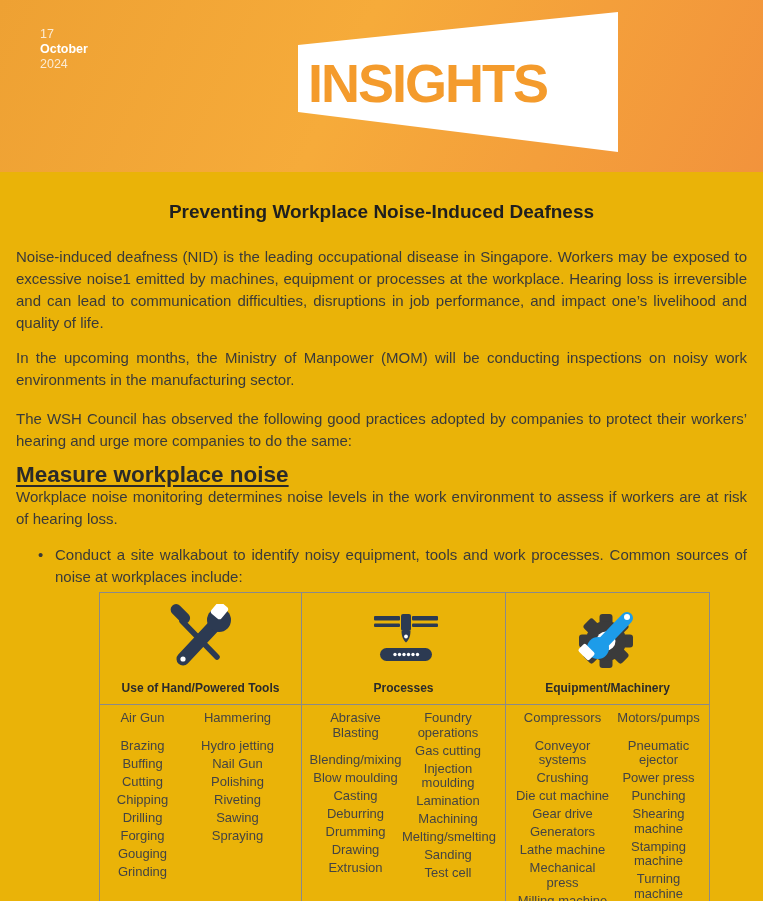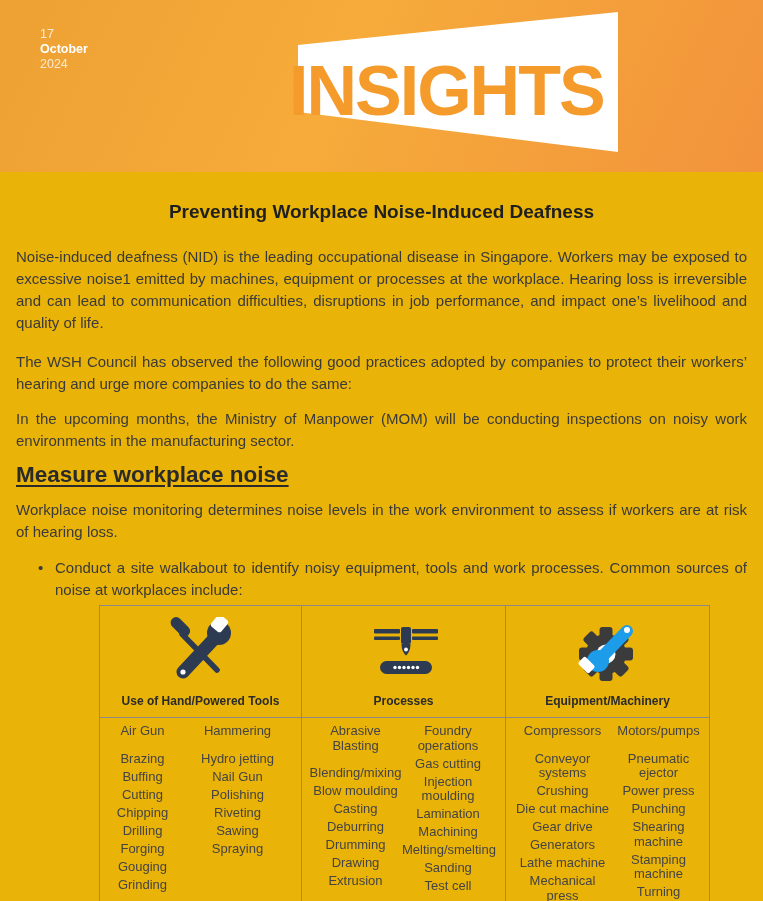--- a/index.html
+++ b/index.html
@@ -26,40 +26,40 @@
     position: absolute; left: 298px; top: 12px; width: 320px; height: 140px;
     background: #ffffff;
     clip-path: polygon(0 23.5%, 100% 0, 100% 100%, 0 71.5%);
   }
   .logo-wsh {
     position: absolute; left: 78px; top: 44px; width: 212px;
     text-align: right; color: #ffffff;
     font-size: 80px; font-weight: 800; line-height: 1; letter-spacing: -2px;
   }
   .logo-insights {
-    position: absolute; left: 289px; top: 56px;
+    position: absolute; left: 308px; top: 56px;
     color: #f49b2c;
-    font-size: 70px; font-weight: 800; line-height: 1; letter-spacing: -2px;
+    font-size: 54px; font-weight: 800; line-height: 1; letter-spacing: -2px;
   }
 
   
   .content { padding: 0 16px; color: #3a3a3a; font-size: 15px; line-height: 22px; }
   .doc-title {
     margin-top: 29px; text-align: center;
     font-size: 19px; font-weight: 700; color: #1f1f1f; line-height: 22px;
   }
   .para { text-align: justify; }
   .p1 { margin-top: 23px; }
   .p2 { margin-top: 13px; }
   .p3 { margin-top: 17px; }
   .section-heading {
     margin-top: 12px; font-weight: 700; color: #2a2a2a;
     text-decoration: underline; text-underline-offset: 3px;
   }
-  .p4 { margin-top: 13px; }
+  .p4 { }
   .bullet-row { display: flex; margin-top: 14px; }
   .bullet-dot { width: 17px; margin-left: 22px; flex: none; }
   .bullet-text { flex: 1; text-align: justify; }
 
   
   .noise-table {
     border-collapse: collapse; table-layout: fixed;
     margin: 4px 0 0 83px; width: 610px; border-radius: 29px;
   }
   .noise-table td { border: 1px solid #8a8a8a; vertical-align: top; }
@@ -90,22 +90,22 @@
       <div class="date-dim">2024</div>
     </div>
     <div class="logo-shape"></div>
     <div class="logo-insights">INSIGHTS</div>
   </header>
 
   <main class="content">
     <h1 class="doc-title">Preventing Workplace Noise-Induced Deafness</h1>
 
     <p class="para p1">Noise-induced deafness (NID) is the leading occupational disease in Singapore. Workers may be exposed to excessive noise1 emitted by machines, equipment or processes at the workplace. Hearing loss is irreversible and can lead to communication difficulties, disruptions in job performance, and impact one’s livelihood and quality of life.</p>
+    <p class="para p2">In the upcoming months, the Ministry of Manpower (MOM) will be conducting inspections on noisy work environments in the manufacturing sector.</p>
     <p class="para p3">The WSH Council has observed the following good practices adopted by companies to protect their workers’ hearing and urge more companies to do the same:</p>
-    <p class="para p2">In the upcoming months, the Ministry of Manpower (MOM) will be conducting inspections on noisy work environments in the manufacturing sector.</p>
 
     <h2 class="section-heading">Measure workplace noise</h2>
 
     <p class="para p4">Workplace noise monitoring determines noise levels in the work environment to assess if workers are at risk of hearing loss.</p>
 
     <div class="bullet-row">
       <span class="bullet-dot">•</span>
       <span class="bullet-text">Conduct a site walkabout to identify noisy equipment, tools and work processes. Common sources of noise at workplaces include:</span>
     </div>
 

